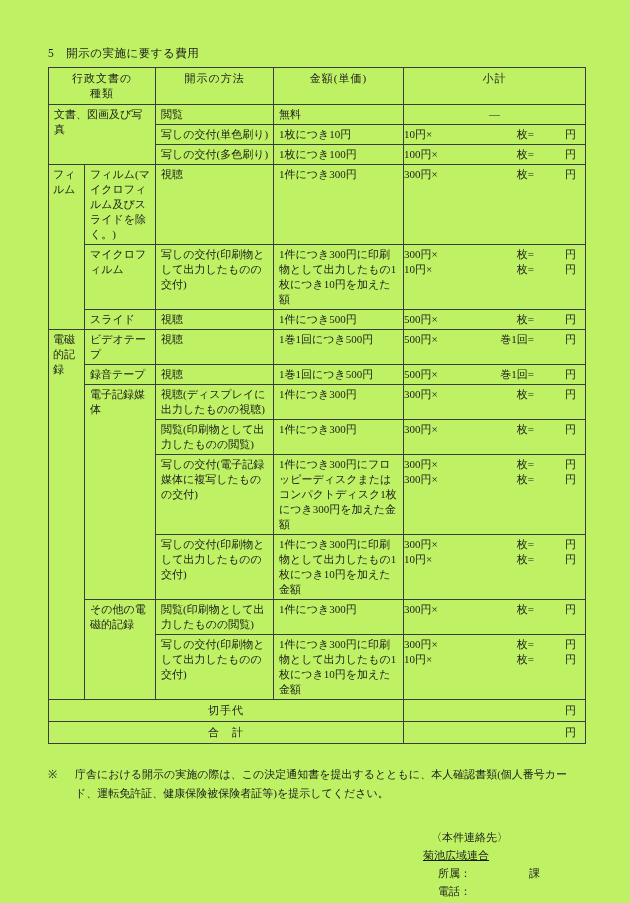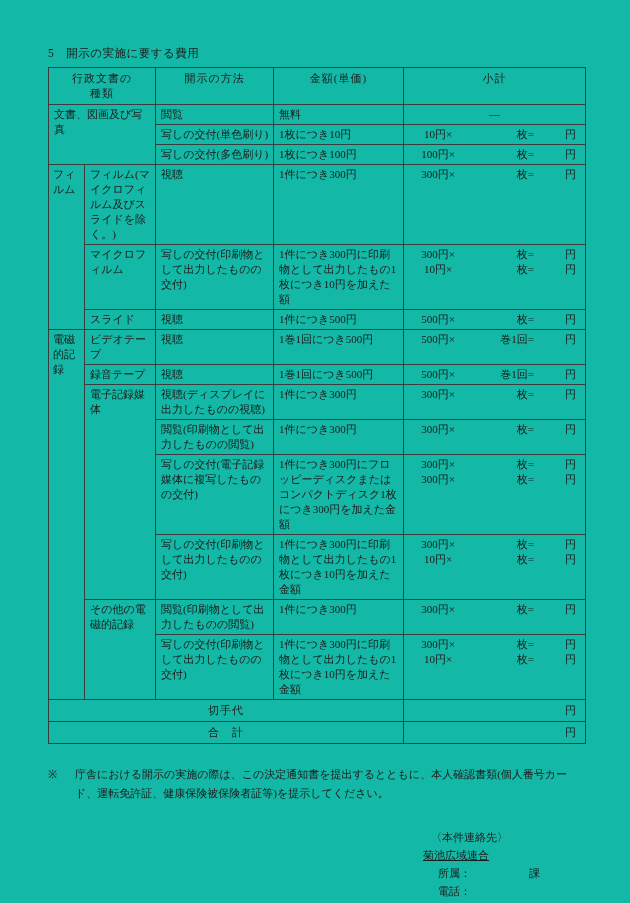--- a/index.html
+++ b/index.html
@@ -2,21 +2,21 @@
 <html><head>
 <meta charset="utf-8">
 <style>
   * { margin: 0; padding: 0; box-sizing: border-box; }
   html, body { background: #e8e8e8; }
   .page {
     position: relative;
     width: 630px;
     height: 903px;
     margin: 0 auto;
-    background: #14b8a6;
+    background: #bef264;
     color: #1b1b1b;
     font-family: "Liberation Serif", "DejaVu Serif", serif;
     font-size: 11px;
     padding: 45px 45px 0 48px;
     overflow: hidden;
   }
   .doc-title {
     font-size: 11.5px;
     line-height: 16px;
     margin-bottom: 6px;
@@ -40,21 +40,21 @@
     text-align: center;
     padding: 3px 18px;
     letter-spacing: 1px;
   }
   td.group-cell { padding: 2px 2px 2px 4px; }
   td.doc-cell   { padding: 2px 2px 2px 5px; }
   td.method-cell{ padding: 2px 2px 2px 5px; }
   td.amount-cell{ padding: 2px 2px 2px 5px; }
   td.subtotal-cell { padding: 2px 0; }
   .sub-line { display: flex; line-height: 15px; }
-  .sub-price { flex: 0 0 68px; text-align: center; }
+  .sub-price { flex: 0 0 68px; text-align: left; }
   .sub-unit  { flex: 0 0 62px; text-align: right; }
   .sub-yen   { flex: 1 1 auto; text-align: right; padding-right: 9px; }
   td.dash-cell { text-align: center; padding: 2px 0; }
   td.merged-label { text-align: center; padding: 3px 0; letter-spacing: 1px; }
   td.yen-cell { text-align: right; padding: 3px 9px 3px 0; }
   .note {
     display: flex;
     margin-top: 21px;
     width: 537px;
     line-height: 19px;

